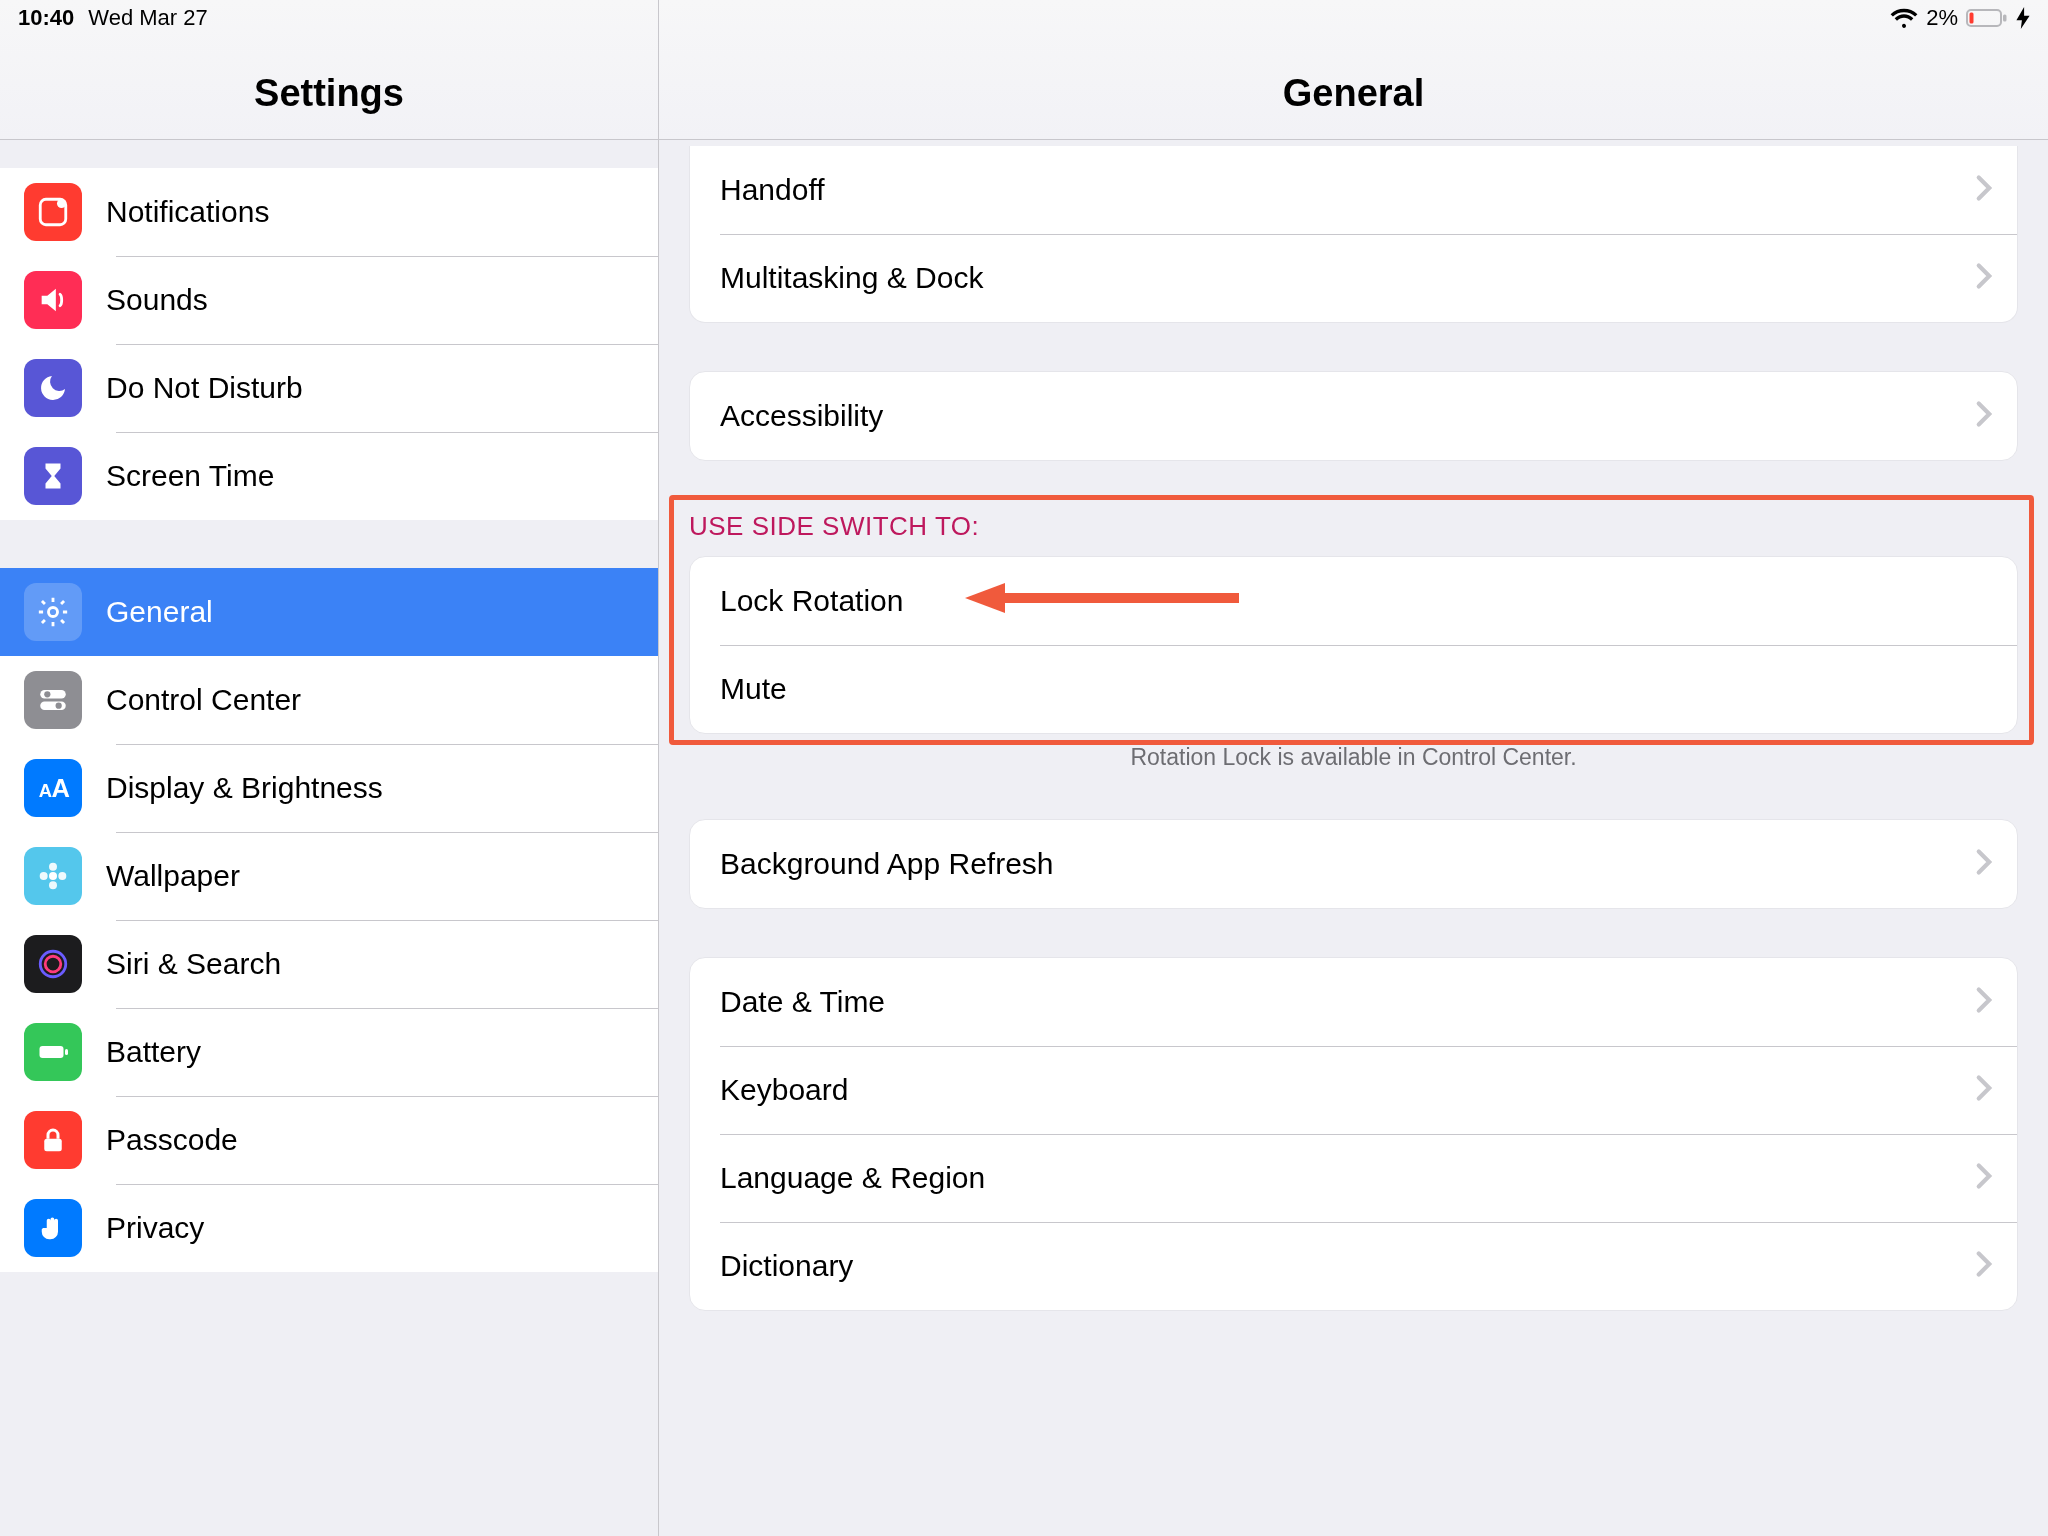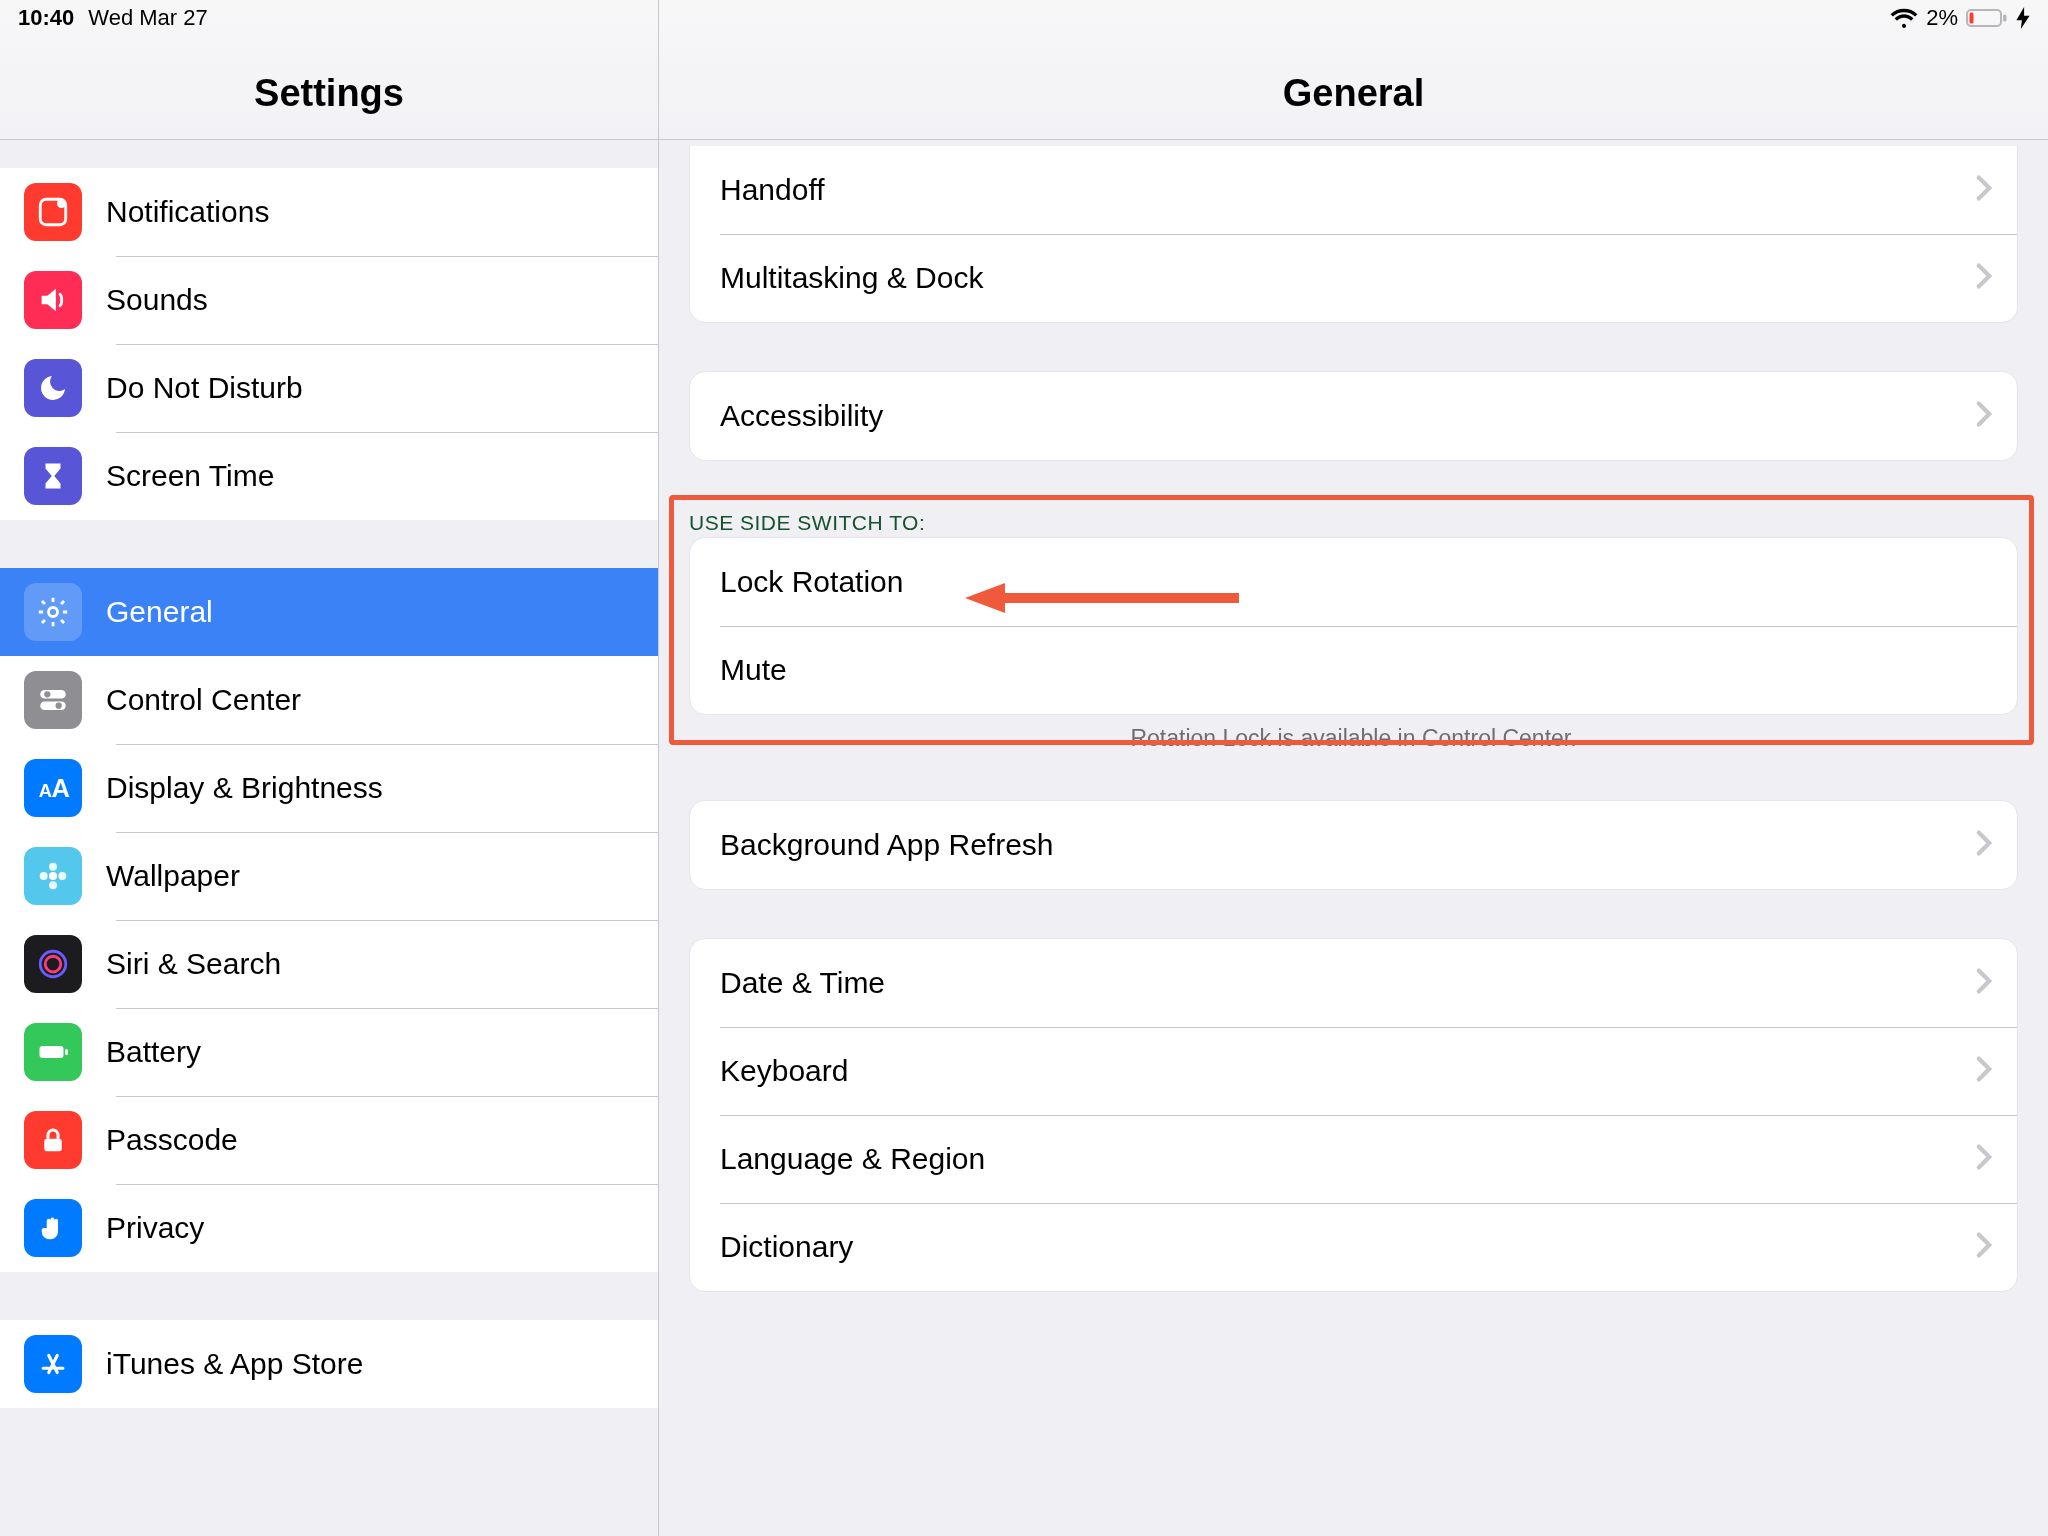--- a/index.html
+++ b/index.html
@@ -29,21 +29,21 @@
   .row { display: flex; align-items: center; height: 88px; padding-left: 24px; padding-right: 24px; position: relative; }
   .row + .row::before { content: ""; position: absolute; left: 116px; right: 0; top: 0; height: 1px; background: #c8c7cc; }
   .row.no-inset + .row::before, .row.no-inset::before { left: 24px; }
   .row .icon-slot { width: 58px; height: 58px; border-radius: 12px; display: flex; align-items: center; justify-content: center; margin-right: 24px; flex-shrink: 0; }
   .row .label { font-size: 30px; color: #000; }
   .row.selected { background: #3b82f6; }
   .row.selected .label { color: #fff; }
   .row.selected .icon-slot { background: rgba(255,255,255,0.2); }
   .chevron { color: #c7c7cc; }
 
-  .section-header { font-size: 21px; color: #14532d; letter-spacing: 0.5px; padding: 16px 30px 2px; text-transform: uppercase; }
+  .section-header { font-size: 26px; color: #be185d; letter-spacing: 0.5px; padding: 16px 30px 14px; text-transform: uppercase; }
   .section-footer { font-size: 23px; color: #6d6d72; padding: 10px 30px 0; text-align: center; }
 
   .rounded-group { margin: 0 30px; background: #fff; border-radius: 16px; overflow: hidden; border: 1px solid #e5e5ea; }
   .rounded-group .row { padding-left: 30px; }
   .rounded-group .row + .row::before { left: 30px; }
 
   .annotation-box { position: absolute; border: 5px solid #f05a3c; border-radius: 4px; pointer-events: none; }
   .annotation-arrow { position: absolute; pointer-events: none; }
 
   .content-scroll { position: relative; flex: 1; overflow: hidden; }
@@ -189,30 +189,20 @@
           <div class="row">
             <div class="icon-slot ic-privacy">
               <svg width="30" height="30" viewBox="0 0 24 24" fill="#fff">
                   <path d="M7 12V6a1.5 1.5 0 1 1 3 0v5V5a1.5 1.5 0 1 1 3 0v6V6a1.5 1.5 0 1 1 3 0v9a6 6 0 0 1-6 6h-1a6 6 0 0 1-6-6v-2l1-1h3z"></path>
                 </svg>
             </div>
             <span class="label">Privacy</span>
           </div>
         </div>
         <div class="group-gap"></div>
-        <div class="list">
-          <div class="row">
-            <div class="icon-slot ic-itunes">
-              <svg width="34" height="34" viewBox="0 0 24 24" fill="none" stroke="#fff" stroke-width="2.2" stroke-linecap="round">
-                  <path d="M9 18l6-12M15 18L9 6M5 15h6M13 15h6"></path>
-                </svg>
-            </div>
-            <span class="label">iTunes &amp; App Store</span>
-          </div>
-        </div>
       </div>
     </div>
 
     <div class="content">
       <div class="header">
         <h1>General</h1>
       </div>
       <div class="content-scroll">
         <div class="content-inner">
 

